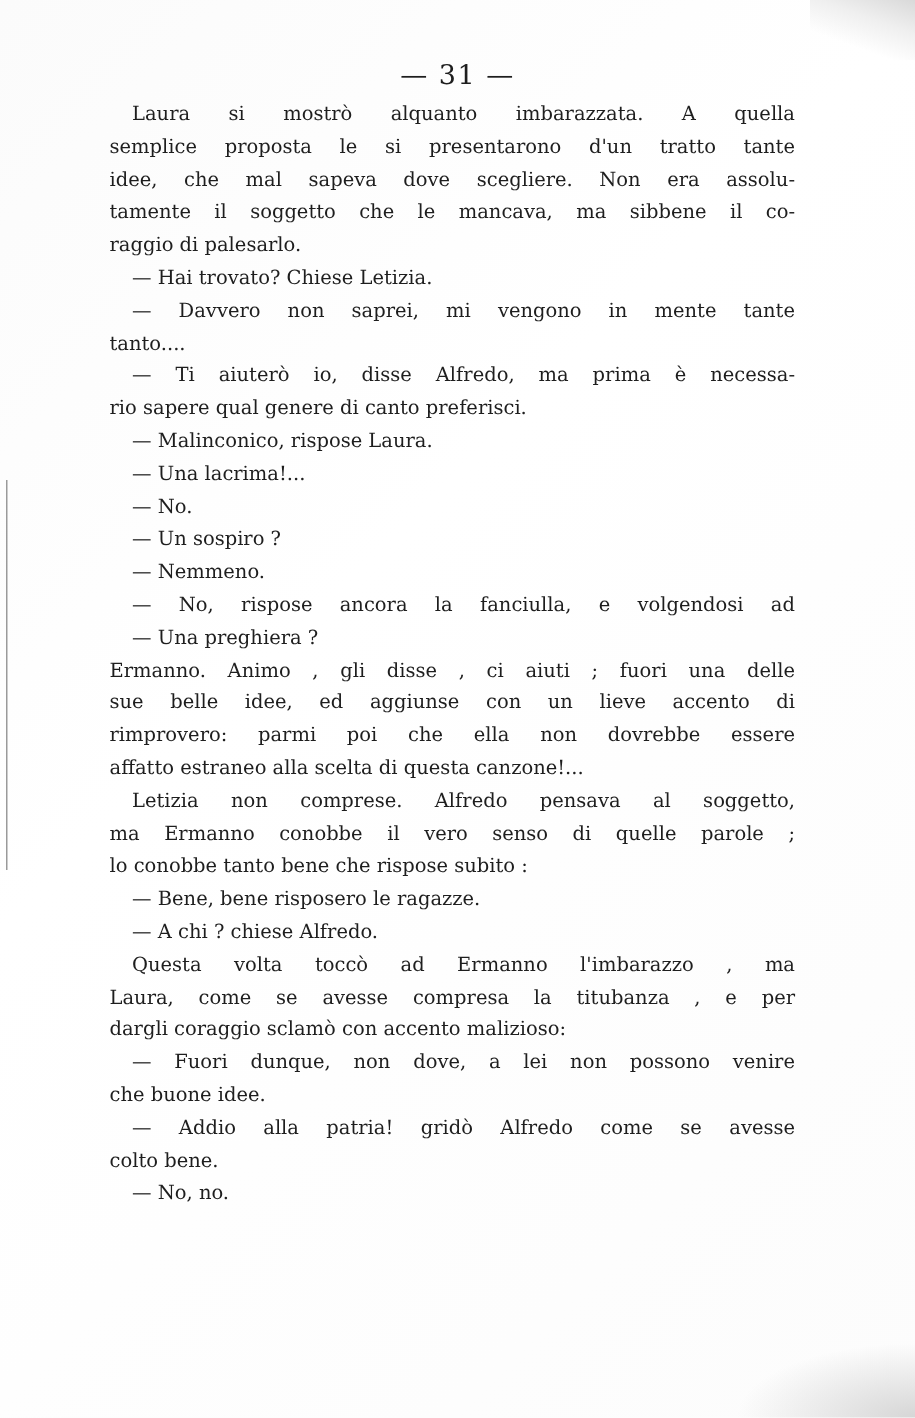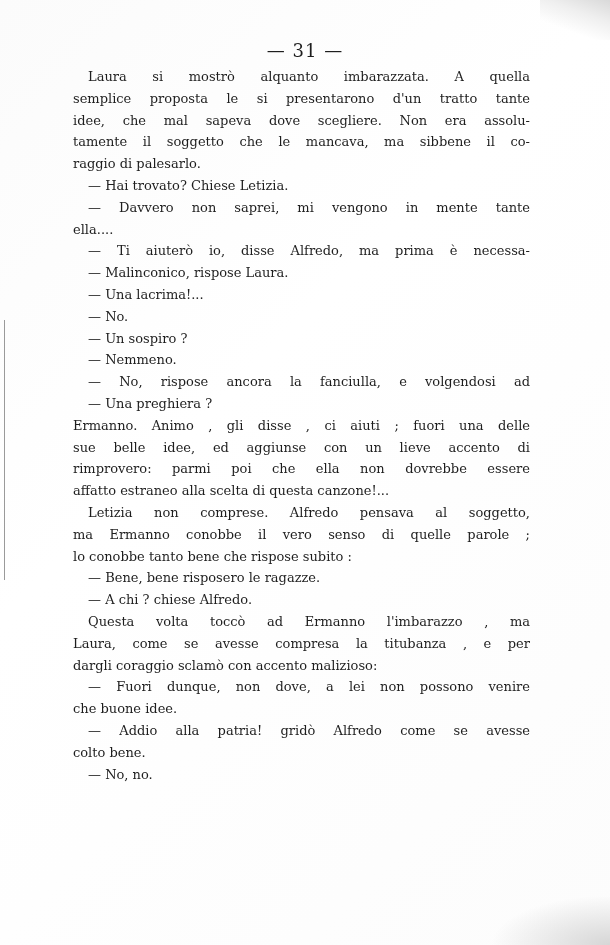--- a/index.html
+++ b/index.html
@@ -80,22 +80,23 @@
   <div class="page-number">— 31 —</div>
 
   <div class="text-block" id="text-block">
       <span class="line indent">Laura si mostrò alquanto imbarazzata. A quella</span>
       <span class="line">semplice proposta le si presentarono d'un tratto tante</span>
       <span class="line">idee, che mal sapeva dove scegliere. Non era assolu-</span>
       <span class="line">tamente il soggetto che le mancava, ma sibbene il co-</span>
       <span class="line last">raggio di palesarlo.</span>
       <span class="line indent last">— Hai trovato? Chiese Letizia.</span>
       <span class="line indent">— Davvero non saprei, mi vengono in mente tante</span>
-      <span class="line last">ella....</span>
+      <span class="line last">tanto....</span>
       <span class="line indent">— Ti aiuterò io, disse Alfredo, ma prima è necessa-</span>
+      <span class="line last">rio sapere qual genere di canto preferisci.</span>
       <span class="line indent last">— Malinconico, rispose Laura.</span>
       <span class="line indent last">— Una lacrima!...</span>
       <span class="line indent last">— No.</span>
       <span class="line indent last">— Un sospiro ?</span>
       <span class="line indent last">— Nemmeno.</span>
       <span class="line indent">— No, rispose ancora la fanciulla, e volgendosi ad</span>
       <span class="line indent last">— Una preghiera ?</span>
       <span class="line">Ermanno. Animo , gli disse , ci aiuti ; fuori una delle</span>
       <span class="line">sue belle idee, ed aggiunse con un lieve accento di</span>
       <span class="line">rimprovero: parmi poi che ella non dovrebbe essere</span>

